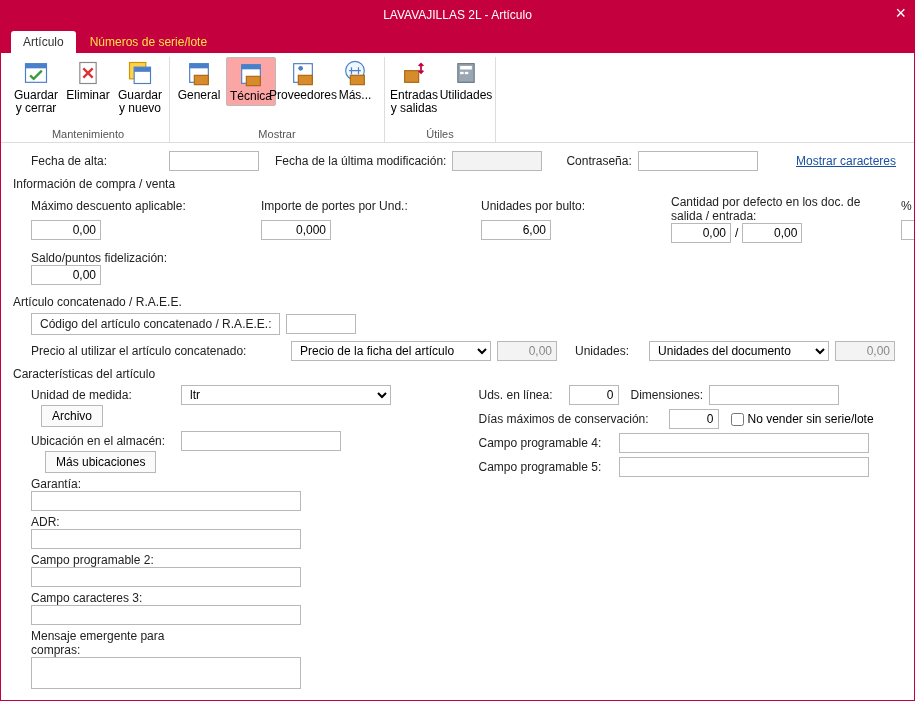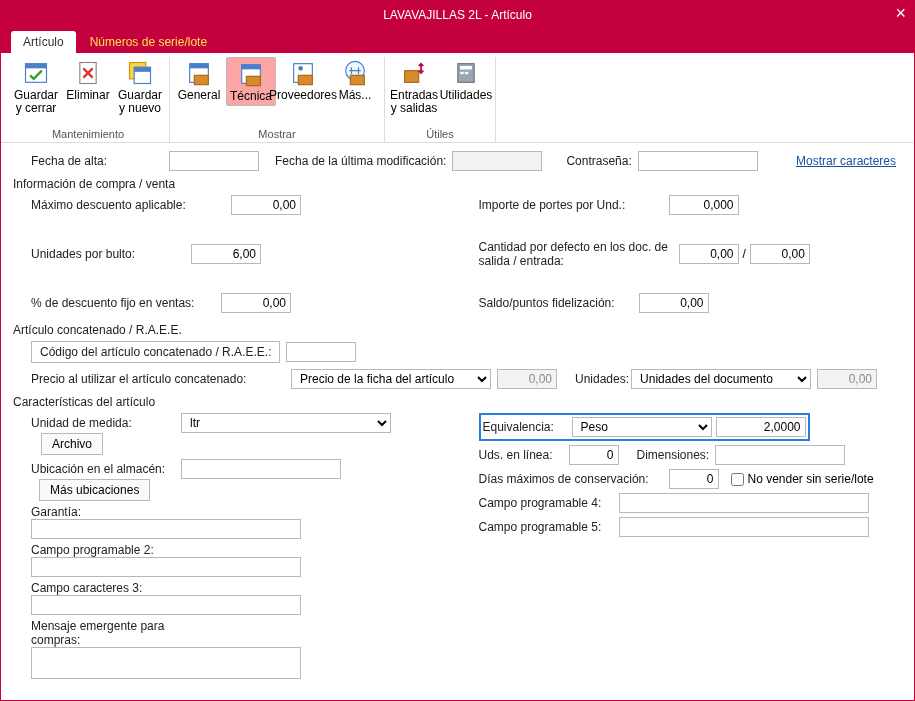--- a/index.html
+++ b/index.html
@@ -23,21 +23,21 @@
 .inp { border: 1px solid #b8b8b8; background: #fff; height: 20px; padding: 0 4px; font-size: 12px; }
 .inp.ro { background: #f3f3f3; color: #888; }
 .inp.r { text-align: right; }
 select.inp { background:#fff;}
 .btn { border: 1px solid #b8b8b8; background:#fafafa; padding: 2px 10px; height:22px; cursor:pointer; }
 .link { color: #1a4fa3; text-decoration: underline; cursor:pointer; }
 .hl { border:2px solid #2a7de1; padding:2px; display:flex; align-items:center; gap:4px; }
 .chk { display:flex; align-items:center; gap:4px; }
 .chk input { width:13px; height:13px; }
 textarea.inp { resize:none; height:32px; }
-.grid3 { display:grid; grid-template-columns: 1fr 1fr; gap: 21px 30px; }
+.grid3 { display:grid; grid-template-columns: 1fr 1fr 1fr 1fr 1fr; gap: 4px 30px; }
 .two-col { display:flex; gap:30px;}
 .col { flex:1; }
 </style>
 </head>
 <body>
 
 <div class="titlebar">
   <span>LAVAVAJILLAS 2L - Artículo</span>
   <span class="close">×</span>
 </div>
@@ -181,66 +181,63 @@
 <div class="section">Artículo concatenado / R.A.E.E.</div>
 <div class="row" style="padding-left:12px">
   <span class="lbl" style="border:1px solid #b8b8b8;padding:3px 8px">Código del artículo concatenado / R.A.E.E.:</span>
   <input class="inp" style="width: 70px; margin-left: 6px;" value="">
 </div>
 <div class="row" style="padding-left:12px;margin-top:6px">
   <span class="lbl" style="width:260px">Precio al utilizar el artículo concatenado:</span>
   <select class="inp" style="width:200px"><option>Precio de la ficha del artículo</option></select>
   <input class="inp ro r" style="width: 60px; margin-left: 6px;" readonly="" value="0,00">
   <span class="lbl" style="margin-left:18px">Unidades:</span>
-  <select class="inp" style="width:180px;margin-left:2px"><option>Unidades del documento</option></select>
+  <select class="inp" style="width:180px;margin-left:20px"><option>Unidades del documento</option></select>
   <input class="inp ro r" style="width: 60px; margin-left: 6px;" readonly="" value="0,00">
 </div>
 
 <div class="section">Características del artículo</div>
 <div class="two-col" style="padding-left:12px">
   <div class="col">
     <div class="row">
           <span class="lbl" style="width:150px">Unidad de medida:</span>
           <select class="inp" style="width:210px"><option>ltr</option></select>
           <button class="btn" style="margin-left:10px">Archivo</button>
         </div>
     <div class="row">
           <span class="lbl" style="width:150px">Ubicación en el almacén:</span>
           <input class="inp" style="width: 160px;">
-          <button class="btn" style="margin-left:8px">Más ubicaciones</button>
+          <button class="btn" style="margin-left:14px">Más ubicaciones</button>
         </div>
     <div class="row">
           <span class="lbl" style="width:150px">Garantía:</span>
+          <input class="inp" style="width: 270px;">
+        </div>
+    <div class="row">
+          <span class="lbl" style="width:150px">ADR:</span>
           <input class="inp" style="width: 270px;">
         </div>
     <div class="row">
           <span class="lbl" style="width:150px">Campo programable 2:</span>
           <input class="inp" style="width: 270px;">
         </div>
     <div class="row">
           <span class="lbl" style="width:150px">Campo caracteres 3:</span>
           <input class="inp" style="width: 270px;">
         </div>
     <div class="row">
           <span class="lbl" style="width:150px">Mensaje emergente para compras:</span>
           <textarea class="inp" style="width: 270px;"></textarea>
         </div>
   </div>
   <div class="col">
     <div class="row">
-          <div class="hl">
-            <span class="lbl" style="width:85px">Equivalencia:</span>
-            <select class="inp" style="width:140px"><option>Peso</option></select>
-            <input class="inp r" style="width: 90px;" value="2,0000">
-          </div>
-        </div>
-    <div class="row">
           <span class="lbl" style="width:90px">Uds. en línea:</span>
           <input class="inp r" style="width: 50px;" value="0">
-          <span class="lbl" style="margin-left:18px">Dimensiones:</span>
+          <span class="lbl" style="margin-left:12px">Dimensiones:</span>
           <input class="inp" style="width: 130px; margin-left: 6px;">
         </div>
     <div class="row">
           <span class="lbl" style="width:190px">Días máximos de conservación:</span>
           <input class="inp r" style="width: 50px;" value="0">
           <label class="chk" style="margin-left:12px">
             <input type="checkbox" style="">
             <span>No vender sin serie/lote</span>
           </label>
         </div>

